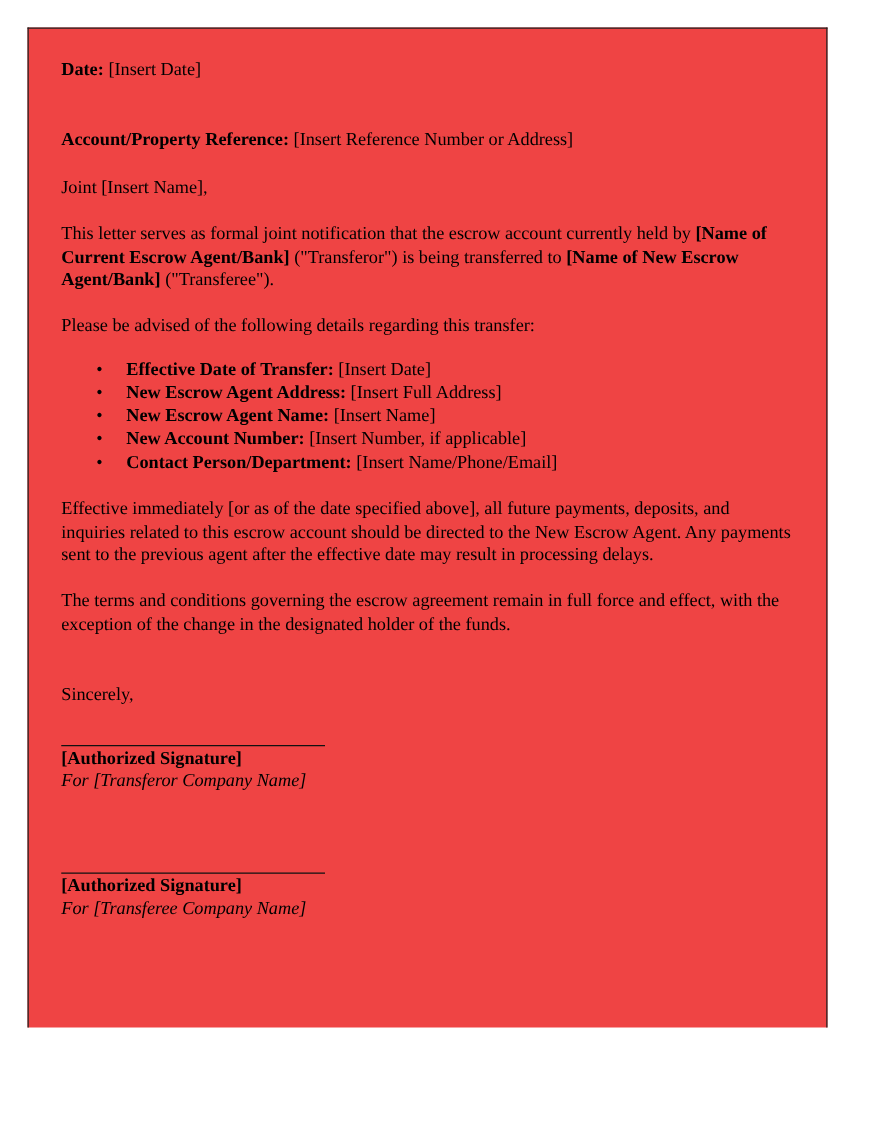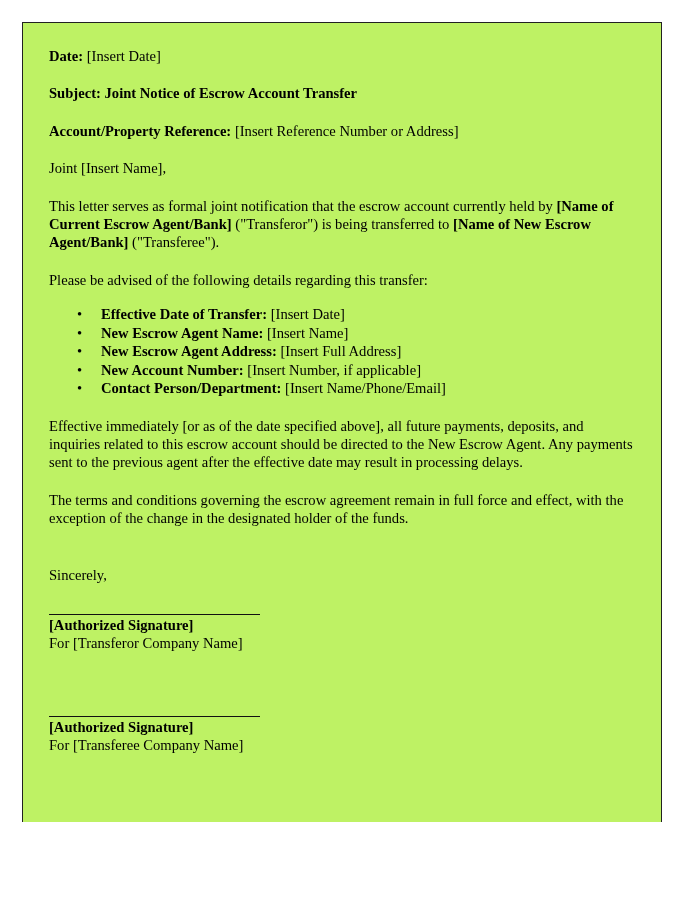--- a/index.html
+++ b/index.html
@@ -22,21 +22,21 @@
     position: absolute;
     left: 22px;
     top: 22px;
     width: 640px;
     height: 800px;
     box-sizing: border-box;
     border-left: 1.5px solid #222222;
     border-right: 1.5px solid #222222;
     border-top: 1.5px solid #222222;
     border-bottom: none;
-    background: #bef264;
+    background: #ef4444;
     overflow: hidden;
   }
 
   .page-body {
     position: absolute;
     left: 26px;
     top: 24px;
     width: 588px;
   }
 
@@ -81,36 +81,36 @@
     margin: 0 0 1px 0;
   }
   .sig-name {
     font-weight: bold;
     font-size: 14.6px;
     line-height: 1.24;
   }
   .sig-for {
     font-size: 14.6px;
     line-height: 1.24;
+    font-style: italic;
   }
 </style>
 </head>
 <body>
 
 <div class="page-frame">
   <div class="page-body">
 
     <div class="blk">
       <span class="b">Date:</span>
       <span>[Insert Date]</span>
     </div>
 
     <div class="gap-lg"></div>
 
-    <div class="blk b">Subject: Joint Notice of Escrow Account Transfer</div>
 
     <div class="gap-lg"></div>
 
     <div class="blk">
       <div>
         <span class="b">Account/Property Reference:</span>
         <span>[Insert Reference Number or Address]</span>
       </div>
     </div>
 
@@ -129,26 +129,26 @@
     <div class="blk">Please be advised of the following details regarding this transfer:</div>
 
     <div class="gap-md"></div>
 
     <ul class="detail-list">
       <li>
         <span class="b">Effective Date of Transfer:</span>
         <span>[Insert Date]</span>
       </li>
       <li>
+        <span class="b">New Escrow Agent Address:</span>
+        <span>[Insert Full Address]</span>
+      </li>
+      <li>
         <span class="b">New Escrow Agent Name:</span>
         <span>[Insert Name]</span>
-      </li>
-      <li>
-        <span class="b">New Escrow Agent Address:</span>
-        <span>[Insert Full Address]</span>
       </li>
       <li>
         <span class="b">New Account Number:</span>
         <span>[Insert Number, if applicable]</span>
       </li>
       <li>
         <span class="b">Contact Person/Department:</span>
         <span>[Insert Name/Phone/Email]</span>
       </li>
     </ul>

